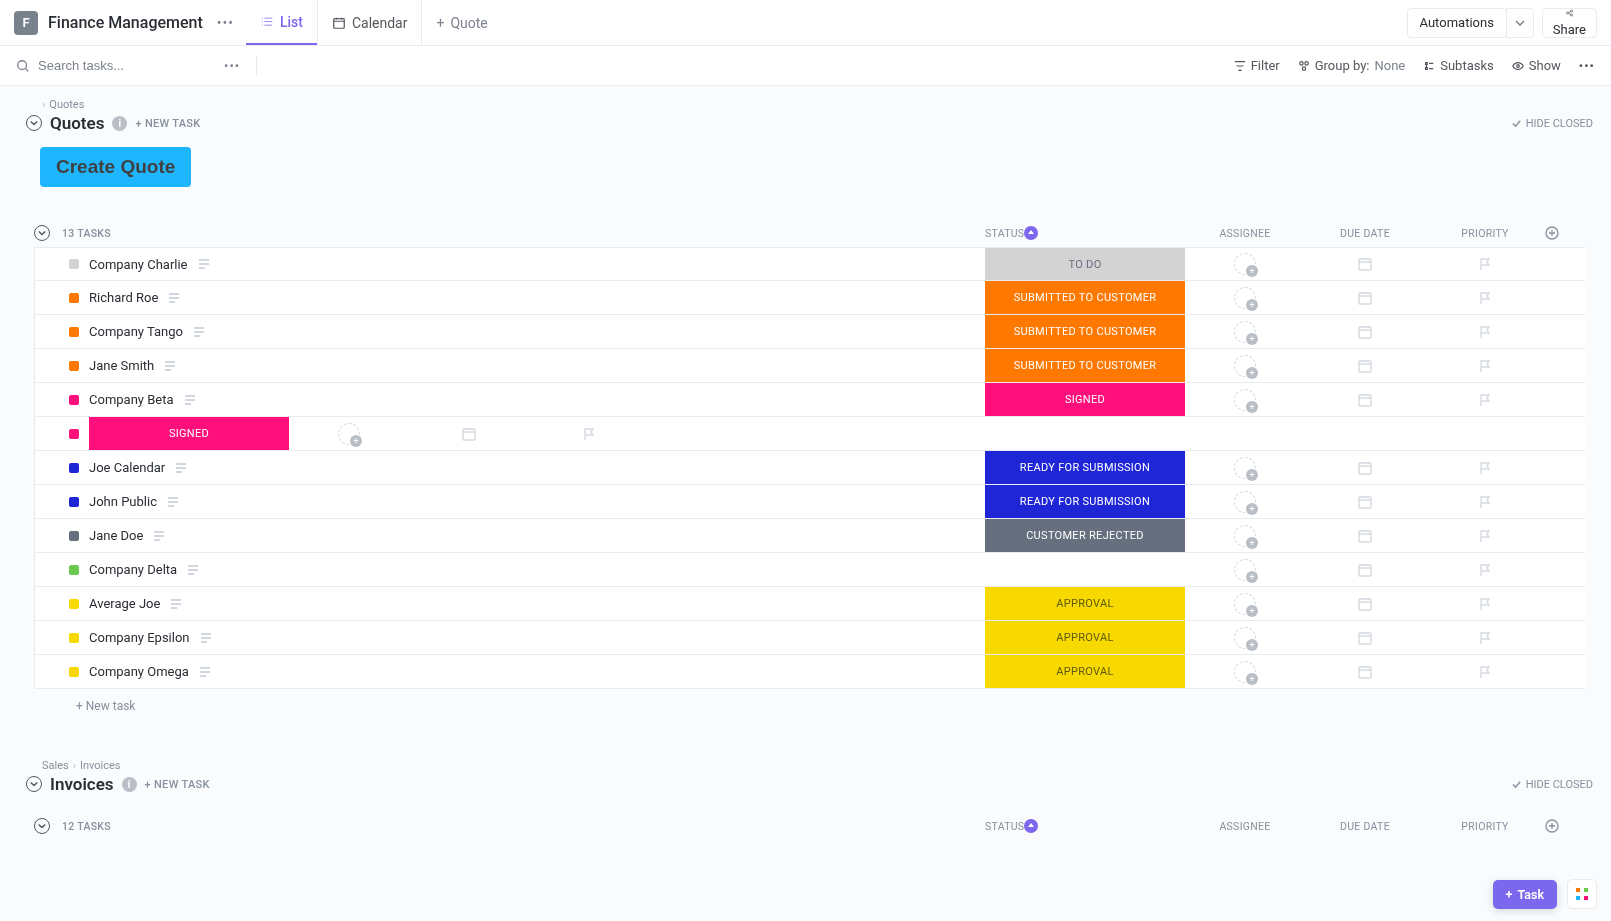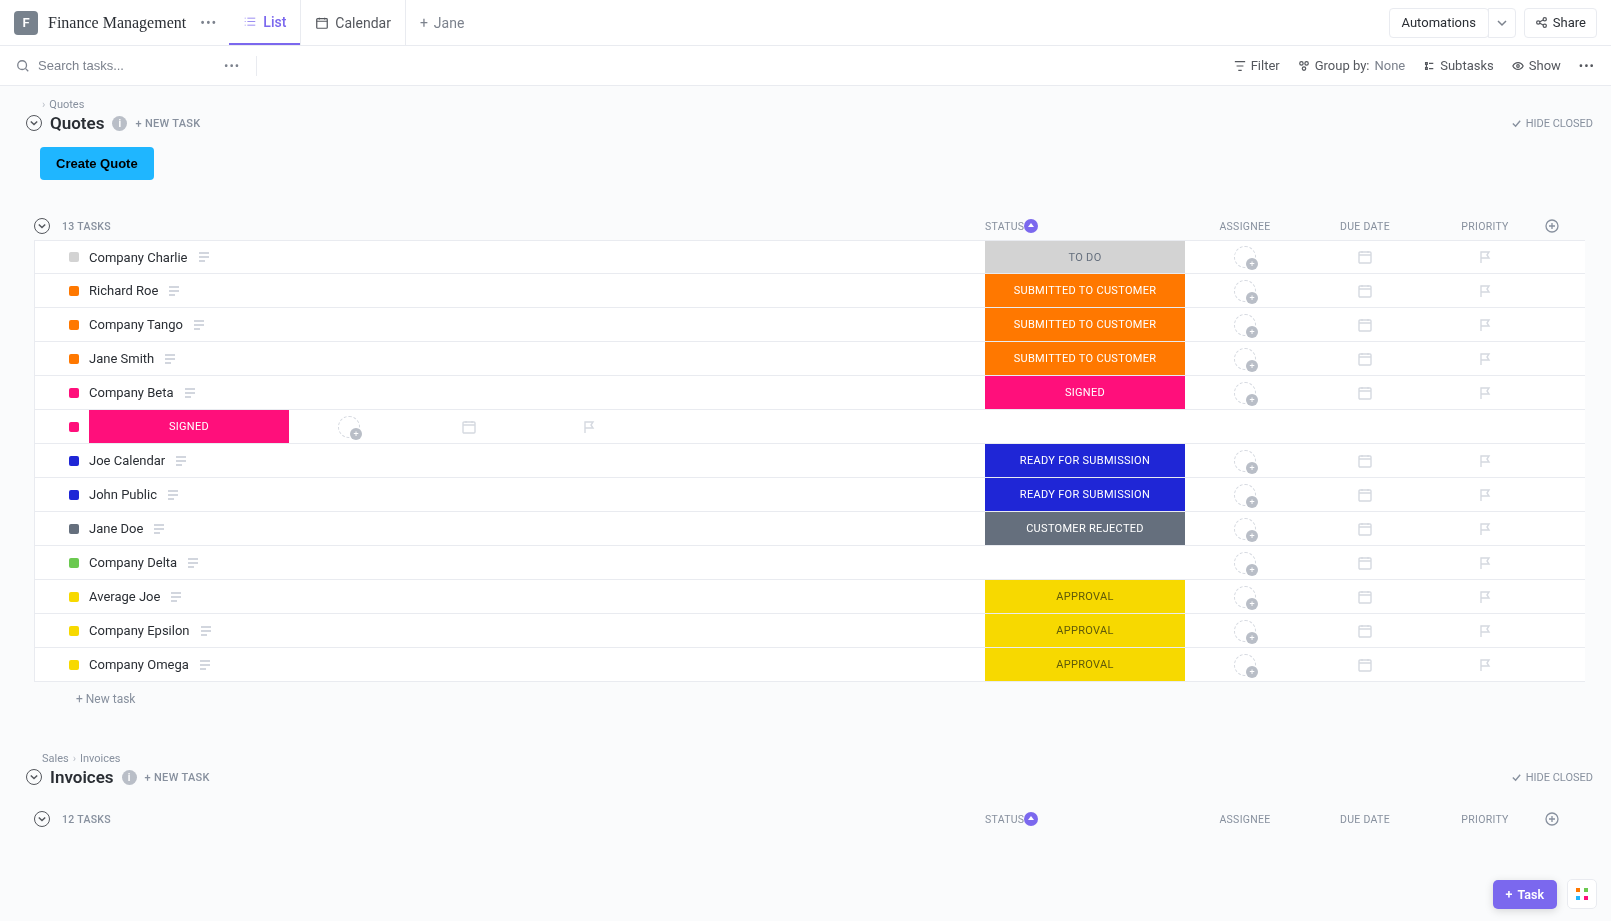--- a/index.html
+++ b/index.html
@@ -1,31 +1,31 @@
 <!DOCTYPE html>
 <html><head>
 <meta charset="utf-8">
 <style>
 * { margin: 0; padding: 0; box-sizing: border-box; }
 body { font-family: -apple-system, BlinkMacSystemFont, "Segoe UI", Roboto, sans-serif; background: #fafbfc; color: #2a2e34; font-size: 13px; }
 
 
 .top-header { display: flex; align-items: center; height: 46px; border-bottom: 1px solid #e9ebf0; background: #fff; padding: 0 14px; }
 .app-badge { width: 24px; height: 24px; background: #78828d; color: #fff; border-radius: 4px; display:flex;align-items:center;justify-content:center;font-weight:600;font-size:13px;margin-right:10px;}
-.app-title { font-size: 16px; font-weight: 500; color: #2a2e34; margin-right: 6px; font-family: Liberation Serif, serif; }
+.app-title { font-size: 16px; font-weight: 500; color: #2a2e34; margin-right: 6px; }
 .hdr-more { color:#7c828d; padding:0 8px; cursor:pointer; font-size:14px; letter-spacing:1px;}
 .view-tabs { display:flex; align-items:center; height:100%; margin-left:4px;}
 .view-tab { display:flex; align-items:center; gap:6px; padding:0 14px; height:100%; color:#54575d; cursor:pointer; border-left:1px solid #e9ebf0; font-size:14px;}
 .view-tab:first-child{border-left:none;}
 .view-tab.active { color:#7b68ee; border-bottom:2px solid #7b68ee; font-weight:500;}
 .view-tab.add { color:#7c828d; }
 .spacer { flex:1; }
 .automations-btn { display:flex;align-items:center; border:1px solid #e9ebf0; border-radius:4px; height:30px; padding:0 12px; font-size:13px; color:#2a2e34; cursor:pointer;}
 .auto-caret { border-left:1px solid #e9ebf0; border-top:1px solid #e9ebf0; border-bottom:1px solid #e9ebf0; border-right:1px solid #e9ebf0; border-radius:0 4px 4px 0; height:30px; width:28px; display:flex;align-items:center;justify-content:center; color:#7c828d; margin-left:-1px; cursor:pointer;}
-.share-btn { display:flex;align-items:center; gap:5px; border:1px solid #e9ebf0; border-radius:4px; height:30px; padding:0 10px; font-size:13px; color:#2a2e34; margin-left:8px; cursor:pointer;}
+.share-btn { display:flex;align-items:center; gap:5px; border:1px solid #e9ebf0; border-radius:4px; height:30px; padding:0 10px; font-size:13px; color:#2a2e34; margin-left:8px; cursor:pointer;flex-direction:column;}
 
 
 .toolbar { display:flex; align-items:center; height:40px; border-bottom:1px solid #e9ebf0; background:#fff; padding:0 16px;}
 .search-wrap { display:flex; align-items:center; gap:8px; color:#7c828d; flex:0 0 200px;}
 .search-input { border:none; outline:none; font-size:13px; color:#2a2e34; width:140px; }
 .search-input::placeholder{color:#7c828d;}
 .tb-more { color:#7c828d; cursor:pointer; padding:4px 8px; letter-spacing:1px;}
 .tb-divider { width:1px; height:20px; background:#e9ebf0; margin:0 8px;}
 .tb-right { margin-left:auto; display:flex; align-items:center; gap:18px; color:#54575d;}
 .tb-item { display:flex; align-items:center; gap:5px; cursor:pointer; font-size:13px;}
@@ -34,21 +34,21 @@
 
 .section { padding:12px 18px 8px 26px; }
 .breadcrumb { font-size:11px; color:#87909e; margin-left:16px; display:flex; align-items:center; gap:4px;}
 .breadcrumb .sep{color:#b9bec7;}
 .section-head { display:flex; align-items:center; gap:8px; margin-top:2px;}
 .caret-down { width:16px;height:16px;border:1.5px solid #54575d;border-radius:50%;display:flex;align-items:center;justify-content:center;color:#54575d;cursor:pointer;}
 .section-title { font-size:17px; font-weight:600; color:#2a2e34;}
 .info-dot { width:15px;height:15px;border-radius:50%;background:#b9bec7;color:#fff;display:flex;align-items:center;justify-content:center;font-size:10px;font-weight:700;cursor:pointer;}
 .new-task-link { color:#87909e; font-size:11px; font-weight:500; cursor:pointer; letter-spacing:.3px;}
 .hide-closed { margin-left:auto; display:flex;align-items:center;gap:4px;color:#87909e;font-size:11px;cursor:pointer;}
-.create-btn { background:#1fb6ff; color:#000000; border:none; border-radius:4px; padding:9px 16px; font-size:13px; font-weight:600; cursor:pointer; margin:14px 0 4px 14px;}
+.create-btn { background:#1fb6ff; color:#404040; border:none; border-radius:4px; padding:9px 16px; font-size:19px; font-weight:600; cursor:pointer; margin:14px 0 4px 14px;}
 
 
 .list-block { margin:28px 8px 0 8px; }
 .col-head { display:flex; align-items:center; font-size:10.5px; color:#87909e; letter-spacing:.3px; padding:6px 0;}
 .col-head .caret-down{margin-right:12px;}
 .col-head .count { font-weight:500; text-transform:uppercase; }
 .col-name { flex:1; }
 .col-status { width:200px; text-align:center; display:flex;align-items:center;justify-content:flex-start;}
 .col-assignee { width:120px; text-align:center;}
 .col-due { width:120px; text-align:center;}
@@ -98,21 +98,21 @@
       <span>
           <svg width="14" height="14" viewBox="0 0 16 16" fill="none" stroke="#54575d" stroke-width="1.4">
             <rect x="2" y="3" width="12" height="11" rx="1"></rect>
             <path d="M2 6h12M5 2v2M11 2v2"></path>
           </svg>
         </span>
       <span>Calendar</span>
     </div>
     <div class="view-tab add">
       <span>+</span>
-      <span>Jane</span>
+      <span>Quote</span>
     </div>
   </div>
   <div class="spacer"></div>
   <div class="automations-btn">Automations</div>
   <div class="auto-caret">
     <svg width="10" height="10" viewBox="0 0 10 10">
         <path d="M1 3l4 4 4-4" fill="none" stroke="#7c828d" stroke-width="1.5"></path>
       </svg>
   </div>
   <div class="share-btn">

